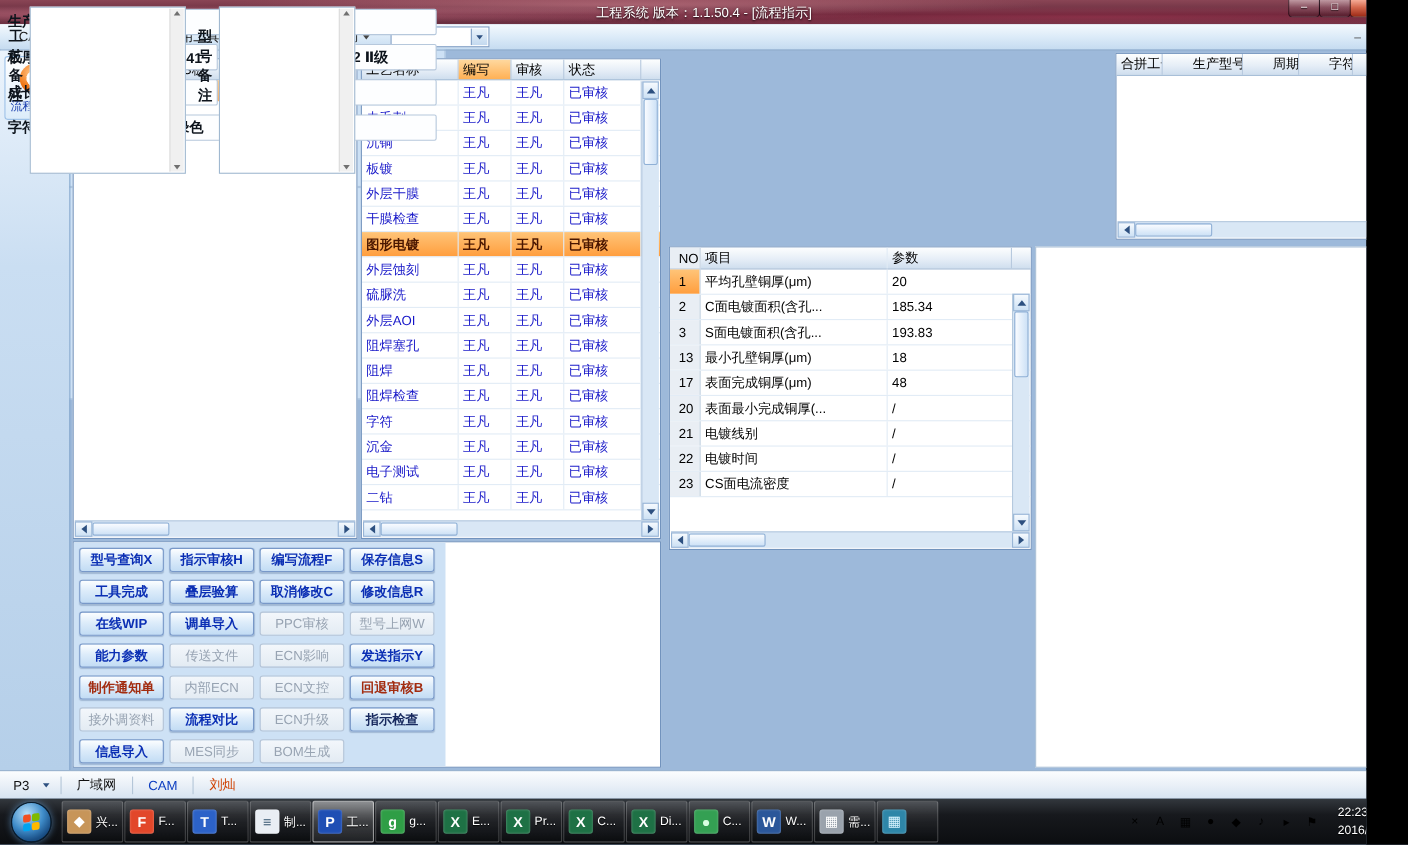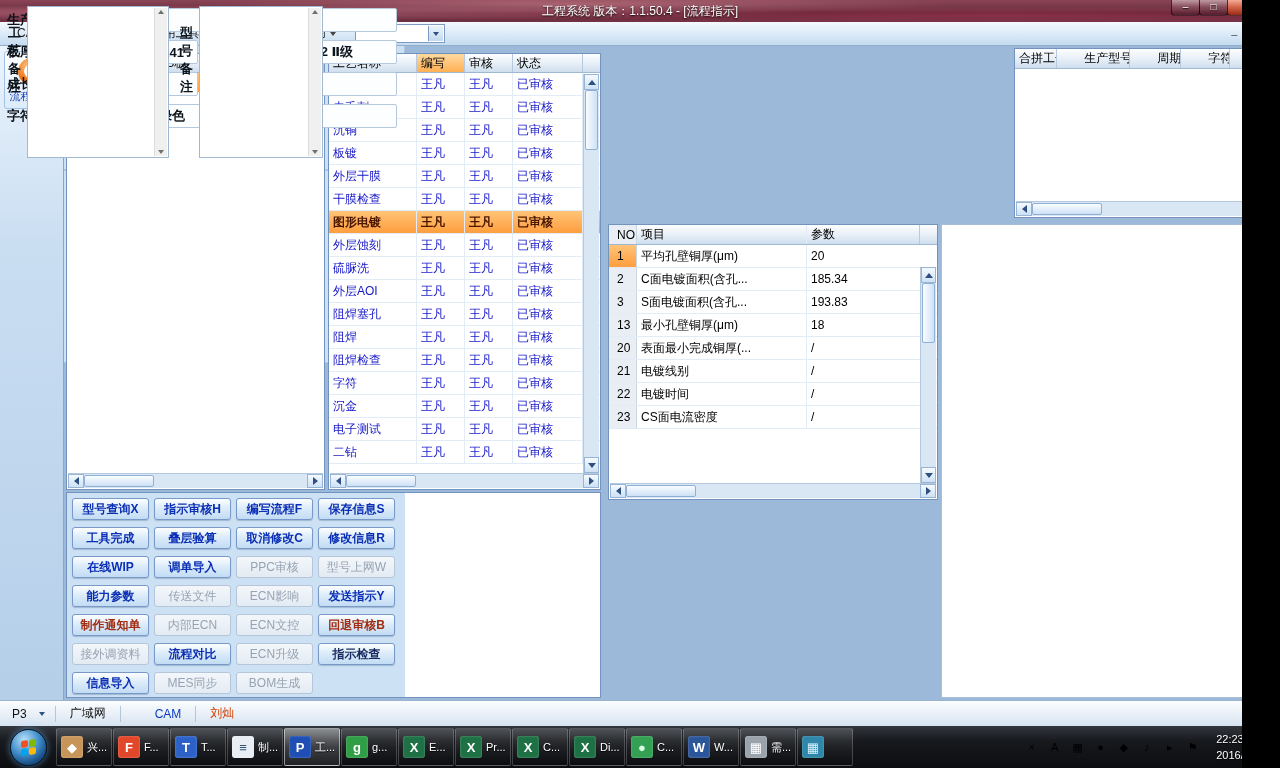--- a/index.html
+++ b/index.html
@@ -131,21 +131,21 @@
   .right-blank { left:941px; top:224px; width:339px; height:474px; background:#fff; border:1px solid #a8bed6; }
 
   
   .statusbar { position:absolute; left:0; top:700px; width:1280px; height:26px;
     background:linear-gradient(180deg,#fbfdfe,#e8eff7 55%,#d6e3f0); border-top:1px solid #9ab4d0;
     display:flex; align-items:center; color:#111; }
   .sb-combo { margin-left:8px; display:flex; align-items:center; gap:12px; padding:2px 4px; }
   .sb-sep { width:1px; height:16px; background:#b4c6d8; margin:0 6px; }
   .sb-item { padding:0 8px; white-space:nowrap; }
   .sb-item.net { color:#111; }
-  .sb-item.cam { color:#0b3cc0;margin-left:20px; }
+  .sb-item.cam { color:#0b3cc0; }
   .sb-item.user { color:#d04000; }
 
   
   .taskbar { position:absolute; left:0; top:726px; width:1280px; height:42px;
     background:linear-gradient(180deg,#33383e,#17191d 35%,#0b0d10); display:flex; align-items:center; }
   .start-orb { width:37px; height:37px; margin:0 9px 0 10px; border-radius:50%; position:relative; flex:0 0 37px;
     background:radial-gradient(circle at 38% 28%, #b8e0fa, #3f8cc9 45%, #1b5188 72%, #0c2c4e);
     border:1px solid #081c2e; box-shadow:0 0 7px rgba(120,190,255,.55); }
   .orb-flag { position:absolute; inset:10px; display:grid; grid-template-columns:1fr 1fr; grid-template-rows:1fr 1fr; gap:1px; transform:skewY(-8deg); }
   .orb-flag i { border-radius:2px; }
@@ -472,20 +472,25 @@
         <div class="pc-no">3</div>
         <div class="pc-item">S面电镀面积(含孔...</div>
         <div class="pc-val">193.83</div>
       </div>
       <div class="krow">
         <div class="pc-no">13</div>
         <div class="pc-item">最小孔壁铜厚(μm)</div>
         <div class="pc-val">18</div>
       </div>
       <div class="krow">
+        <div class="pc-no">17</div>
+        <div class="pc-item">表面完成铜厚(μm)</div>
+        <div class="pc-val">48</div>
+      </div>
+      <div class="krow">
         <div class="pc-no">20</div>
         <div class="pc-item">表面最小完成铜厚(...</div>
         <div class="pc-val">/</div>
       </div>
       <div class="krow">
         <div class="pc-no">21</div>
         <div class="pc-item">电镀线别</div>
         <div class="pc-val">/</div>
       </div>
       <div class="krow">

